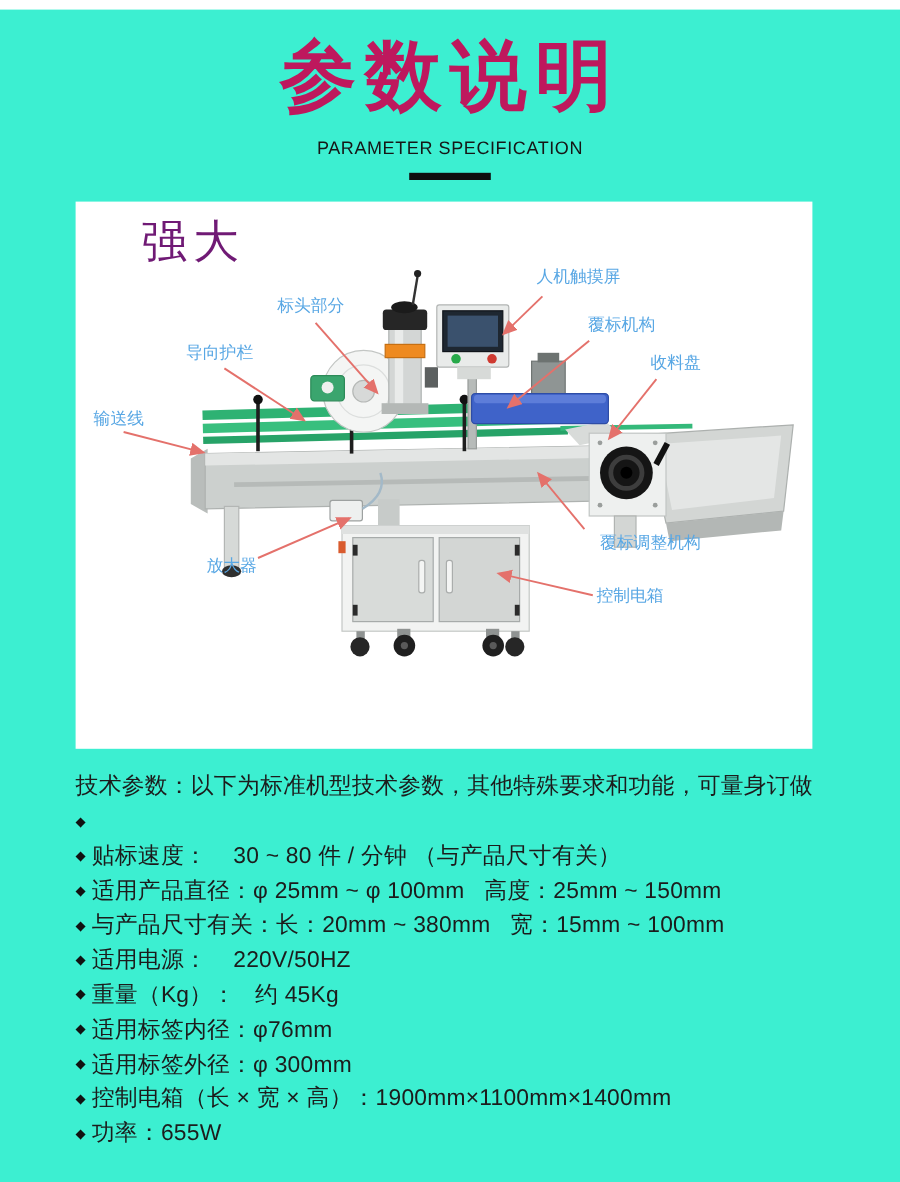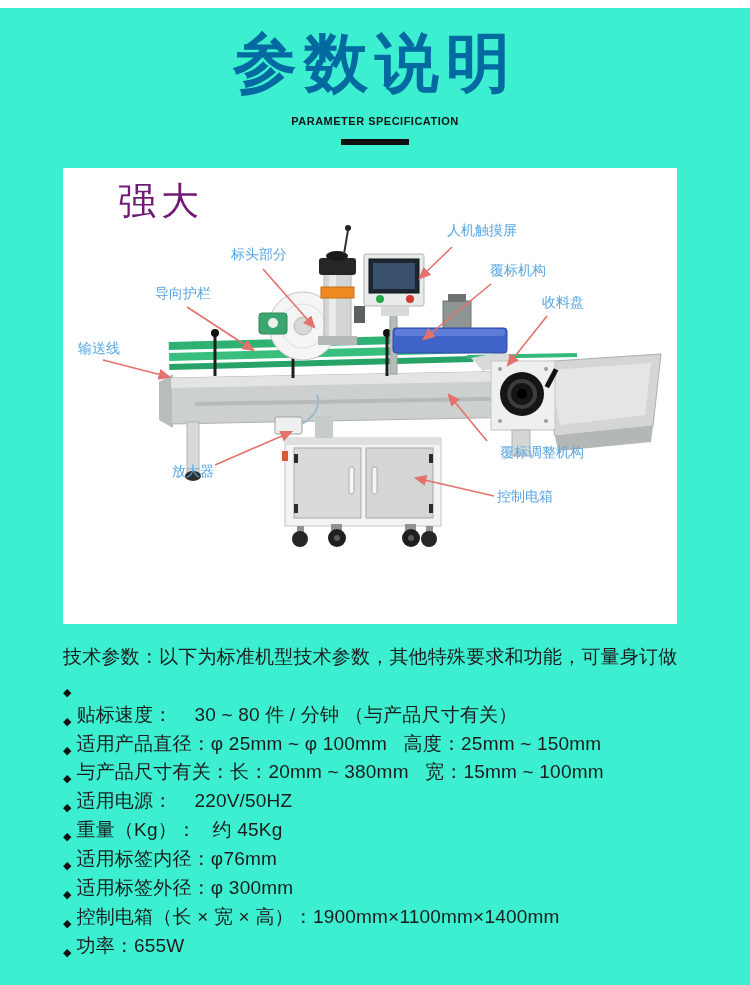--- a/index.html
+++ b/index.html
@@ -6,40 +6,40 @@
   body{
     width:750px;height:985px;position:relative;overflow:hidden;
     background:#3CEFD1;
     font-family:"Liberation Sans","DejaVu Sans",sans-serif;
     -webkit-font-smoothing:antialiased;
   }
   .top-strip{position:absolute;left:0;top:0;width:750px;height:8px;background:#ffffff;}
   .header{position:absolute;left:0;top:8px;width:750px;text-align:center;}
   .main-title{
     margin-top:22px;font-size:64px;line-height:1.05;font-weight:900;
-    color:#0369a1;letter-spacing:7px;
+    color:#be185d;letter-spacing:7px;
   }
   .sub-title{
-    margin-top:18px;font-size:11px;font-weight:700;color:#161616;letter-spacing:0.5px;
+    margin-top:18px;font-size:15px;font-weight:400;color:#161616;letter-spacing:0.5px;
   }
   .title-bar{width:68px;height:6px;background:#0f0f0f;margin:12px auto 0 auto;}
   .panel{
     position:absolute;left:63px;top:168px;width:614px;height:456px;background:#ffffff;
   }
   .brand{
     position:absolute;left:55px;top:8px;font-size:38px;color:#701a75;
     letter-spacing:5px;font-weight:400;
   }
   .abs{position:absolute;left:0;top:0;}
   .ann-label{
     position:absolute;font-size:14px;color:#58a7e4;white-space:nowrap;line-height:1.2;
   }
   #arrow-layer{position:absolute;left:0;top:0;pointer-events:none;}
   .specs{position:absolute;left:63px;top:641px;width:680px;}
-  .spec-row{display:flex;align-items:flex-end;height:28.9px;color:#1c1c1c;}
+  .spec-row{display:flex;align-items:center;height:28.9px;color:#1c1c1c;}
   .spec-bullet{font-size:11px;margin-right:5px;color:#121212;flex:0 0 auto;}
   .spec-text{font-size:19px;white-space:pre;letter-spacing:0.2px;}
 </style>
 </head>
 <body>
 
 <div class="top-strip"></div>
 
 <div class="header">
   <div class="main-title">参数说明</div>

